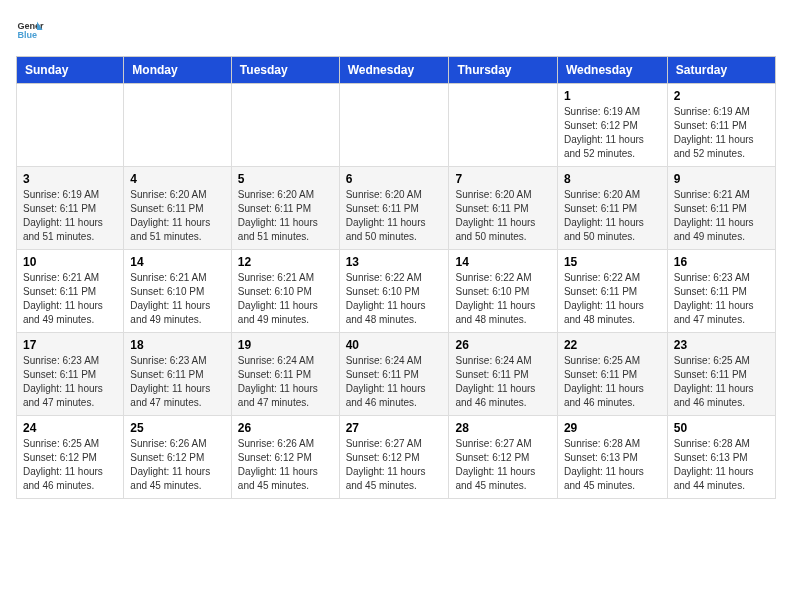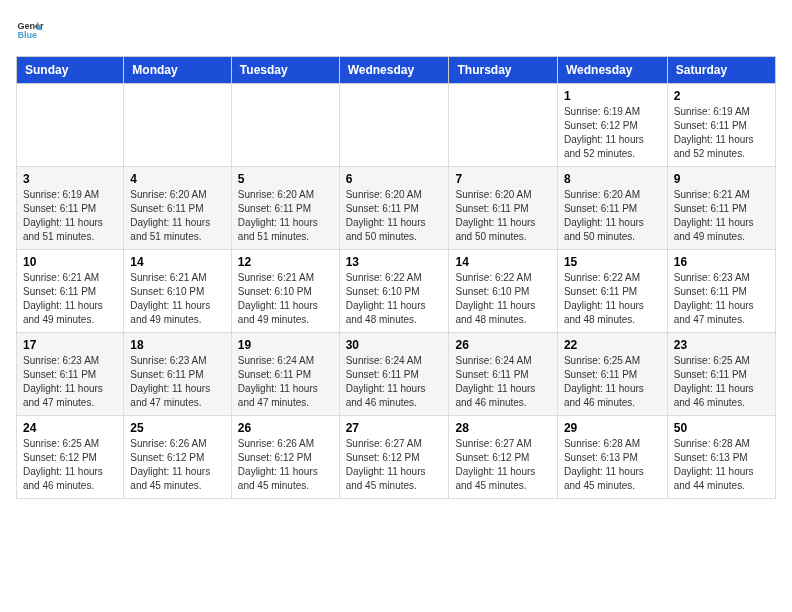--- a/index.html
+++ b/index.html
@@ -193,21 +193,21 @@
         </td>
         <td>
           <span class="day-num">18</span>
           <div class="day-info">Sunrise: 6:23 AM<br>Sunset: 6:11 PM<br>Daylight: 11 hours and 47 minutes.</div>
         </td>
         <td>
           <span class="day-num">19</span>
           <div class="day-info">Sunrise: 6:24 AM<br>Sunset: 6:11 PM<br>Daylight: 11 hours and 47 minutes.</div>
         </td>
         <td>
-          <span class="day-num">30</span>
+          <span class="day-num">40</span>
           <div class="day-info">Sunrise: 6:24 AM<br>Sunset: 6:11 PM<br>Daylight: 11 hours and 46 minutes.</div>
         </td>
         <td>
           <span class="day-num">26</span>
           <div class="day-info">Sunrise: 6:24 AM<br>Sunset: 6:11 PM<br>Daylight: 11 hours and 46 minutes.</div>
         </td>
         <td>
           <span class="day-num">22</span>
           <div class="day-info">Sunrise: 6:25 AM<br>Sunset: 6:11 PM<br>Daylight: 11 hours and 46 minutes.</div>
         </td>

